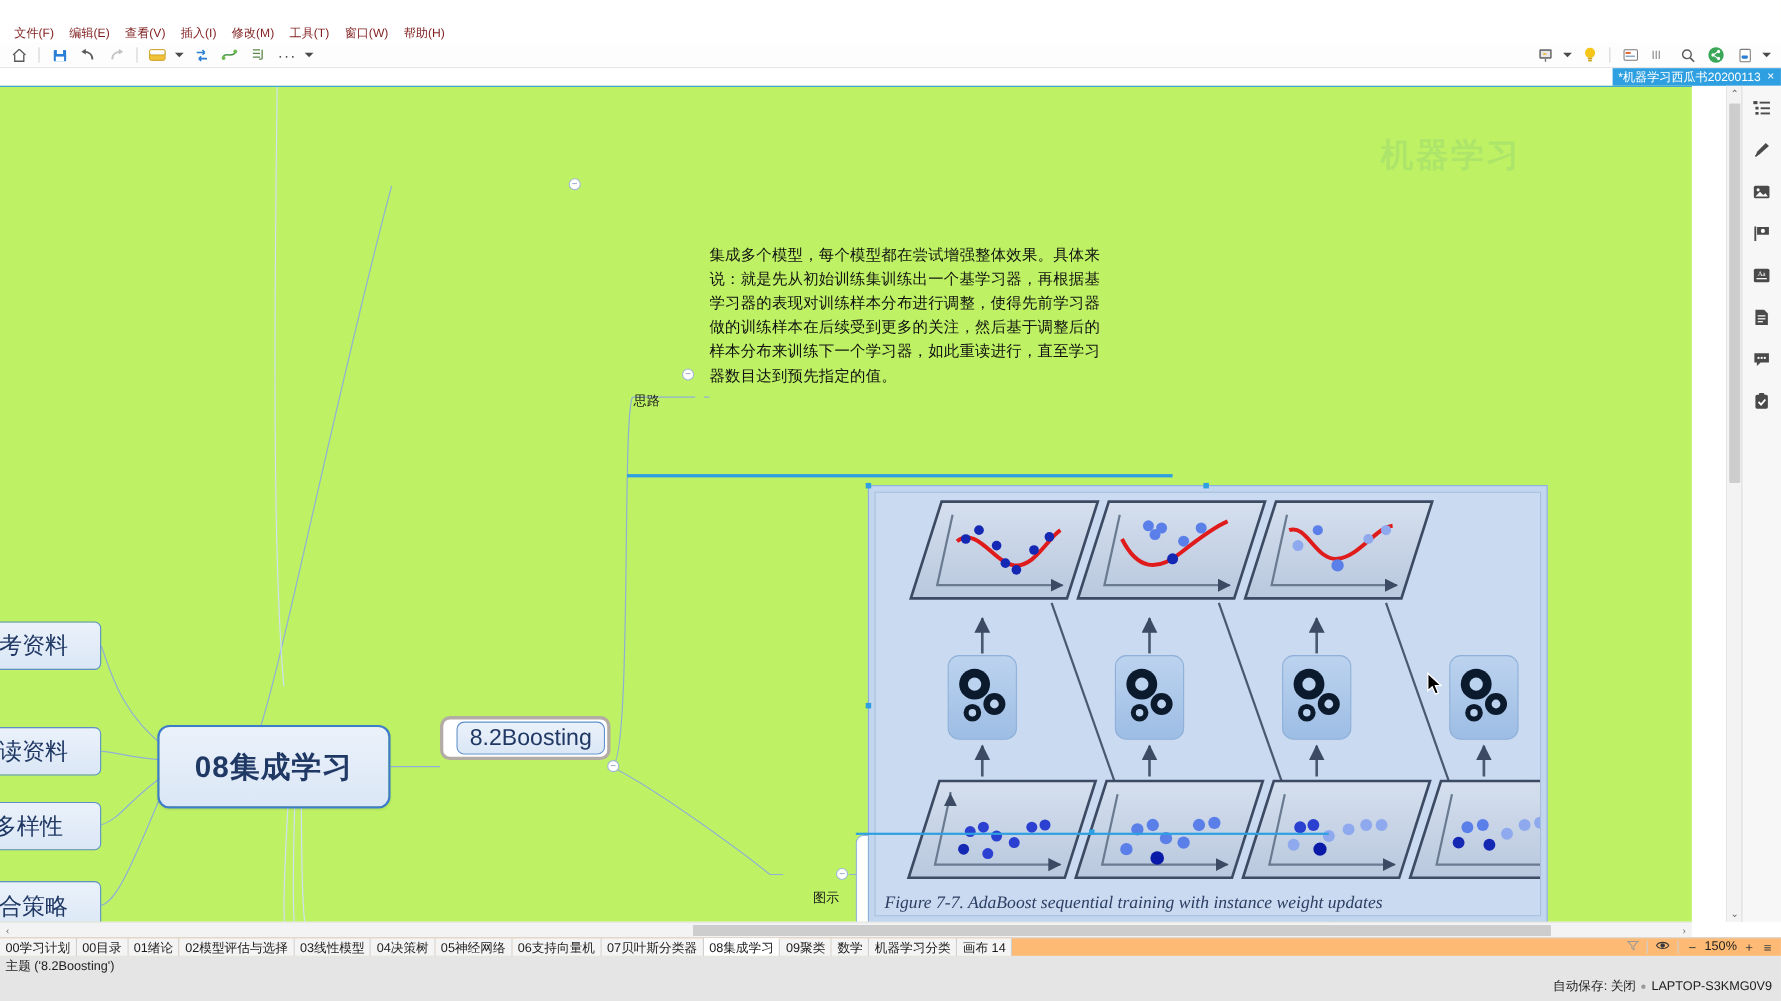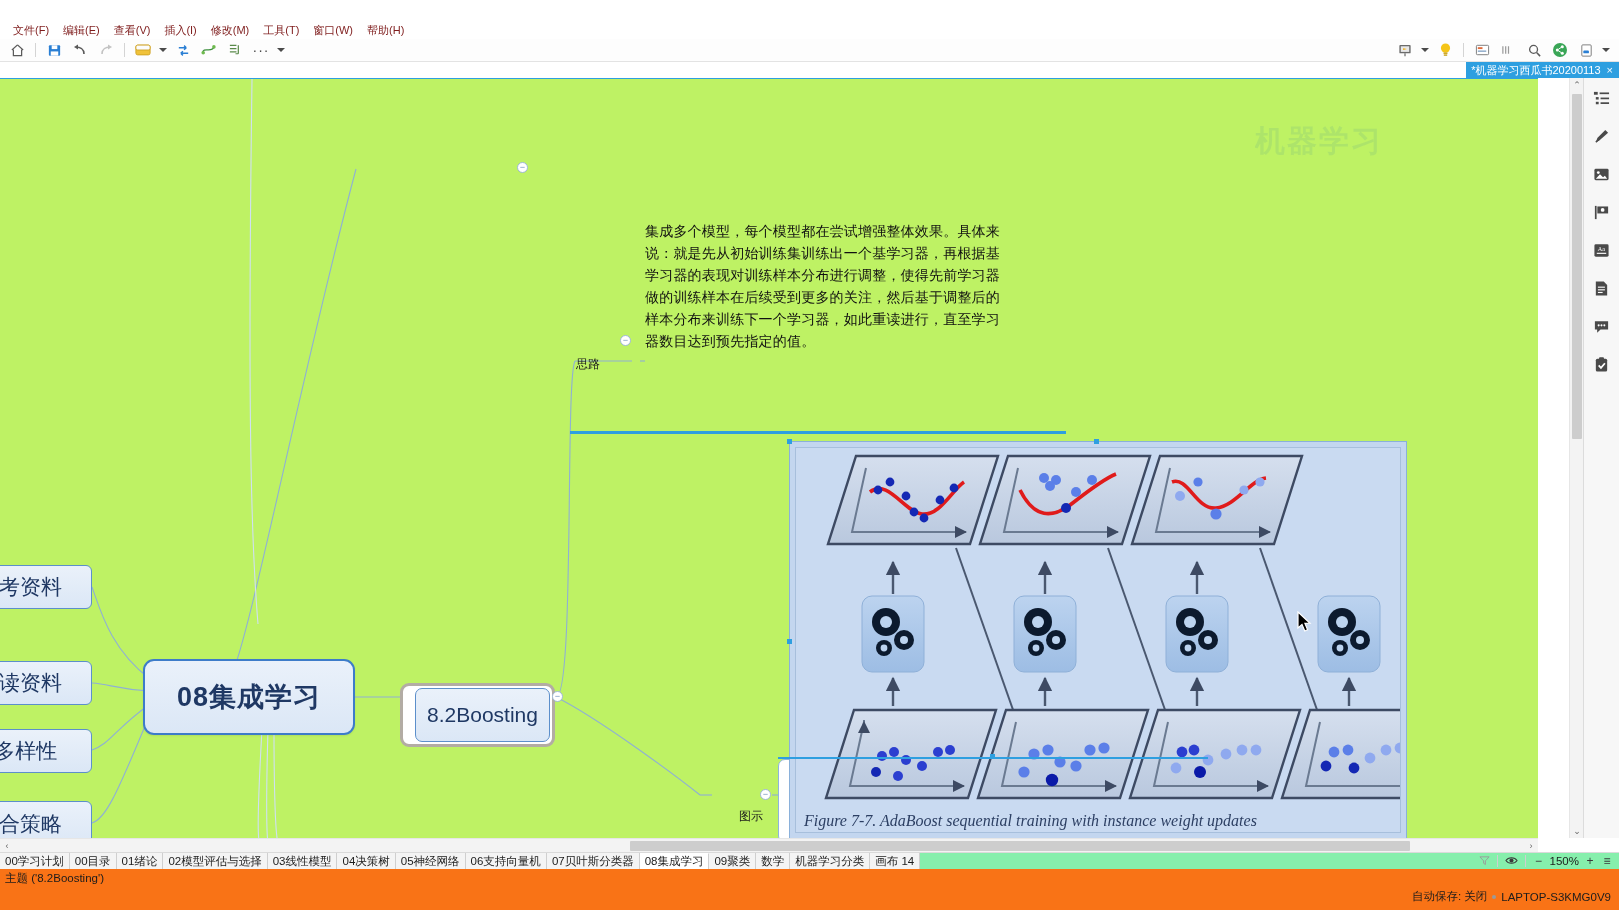--- a/index.html
+++ b/index.html
@@ -175,38 +175,38 @@
   .hscroll .arrow-l, .hscroll .arrow-r {
     position: absolute; top: 0; width: 14px; height: 14px;
     display: flex; align-items: center; justify-content: center; color: #666; font-size: 9px;
   }
   .hscroll .arrow-l { left: 0; } .hscroll .arrow-r { right: 0; }
   .hthumb { position: absolute; top: 2px; left: 630px; width: 780px; height: 10px; background: #cdcdcd; border-radius: 1px; }
 
   
   .sheetbar {
     position: absolute; left: 0; top: 852px; width: 1619px; height: 17px;
-    background: #86efac; border-top: 1px solid #dadada;
+    background: #fdba74; border-top: 1px solid #dadada;
     display: flex; align-items: stretch;
   }
   .sheet-tab {
     font-size: 11.5px; color: #1c1c1c; padding: 0 5px;
     display: flex; align-items: center; white-space: nowrap;
     border-right: 1px solid #cfcfcf; background: #f4f4f4;
   }
   .sheet-tab.active { background: #ffffff; border-top: 1px solid #ffffff; }
   .sheetbar-right { margin-left: auto; display: flex; align-items: center; gap: 4px; padding-right: 6px; }
   .zoom-ctl { display: flex; align-items: center; gap: 5px; font-size: 11.5px; color: #1c1c1c; }
   .zm-btn { font-size: 12px; color: #3a3a3a; width: 12px; text-align: center; }
   .sb-sep { width: 1px; height: 12px; background: #cfcfcf; margin: 0 3px; }
 
   
   .statusbar {
     position: absolute; left: 0; top: 869px; width: 1619px; height: 41px;
-    background: #f97316; padding-left: 5px; padding-top: 2px;
+    background: #e5e5e5; padding-left: 5px; padding-top: 2px;
   }
   .status-text { font-size: 11.5px; color: #1c1c1c; }
   .status-right {
     position: absolute; right: 8px; top: 20px;
     font-size: 11.5px; color: #1c1c1c; display: flex; align-items: center; gap: 5px;
   }
   .dot-sep { width: 4px; height: 4px; border-radius: 50%; background: #9a9a9a; }
 
   
   .cursor { position: absolute; left: 1297px; top: 532px; width: 16px; height: 24px; }
@@ -388,21 +388,21 @@
           <path d="M556 618 C 600 640, 680 700, 700 716"></path>
           <path d="M700 716 H 712"></path>
           <path d="M772 716 H 780"></path>
         </g>
       </svg>
 
       <div class="collapse-dot" style="left:517px; top:83px;">−</div>
 
       <div class="node central" style="left:143px; top:580px; width:212px; height:76px;">08集成学习</div>
 
-      <div class="node-sel-wrap" style="left:400px; top:604px; width:155px; height:64px;padding-left:12px;">
+      <div class="node-sel-wrap" style="left:400px; top:572px; width:155px; height:40px;padding-left:12px;">
         <div class="node sub">8.2Boosting</div>
       </div>
       <div class="collapse-dot" style="left:552px; top:612px;">−</div>
 
       <div class="node leftnode" style="left:-52px; top:486px; width:144px; height:44px;">参考资料</div>
       <div class="node leftnode" style="left:-52px; top:582px; width:144px; height:44px;">阅读资料</div>
       <div class="node leftnode" style="left:-52px; top:650px; width:144px; height:44px;">5多样性</div>
       <div class="node leftnode" style="left:-52px; top:722px; width:144px; height:46px;">结合策略</div>
 
       <div class="plain-label" style="left:576px; top:254px;">思路</div>

